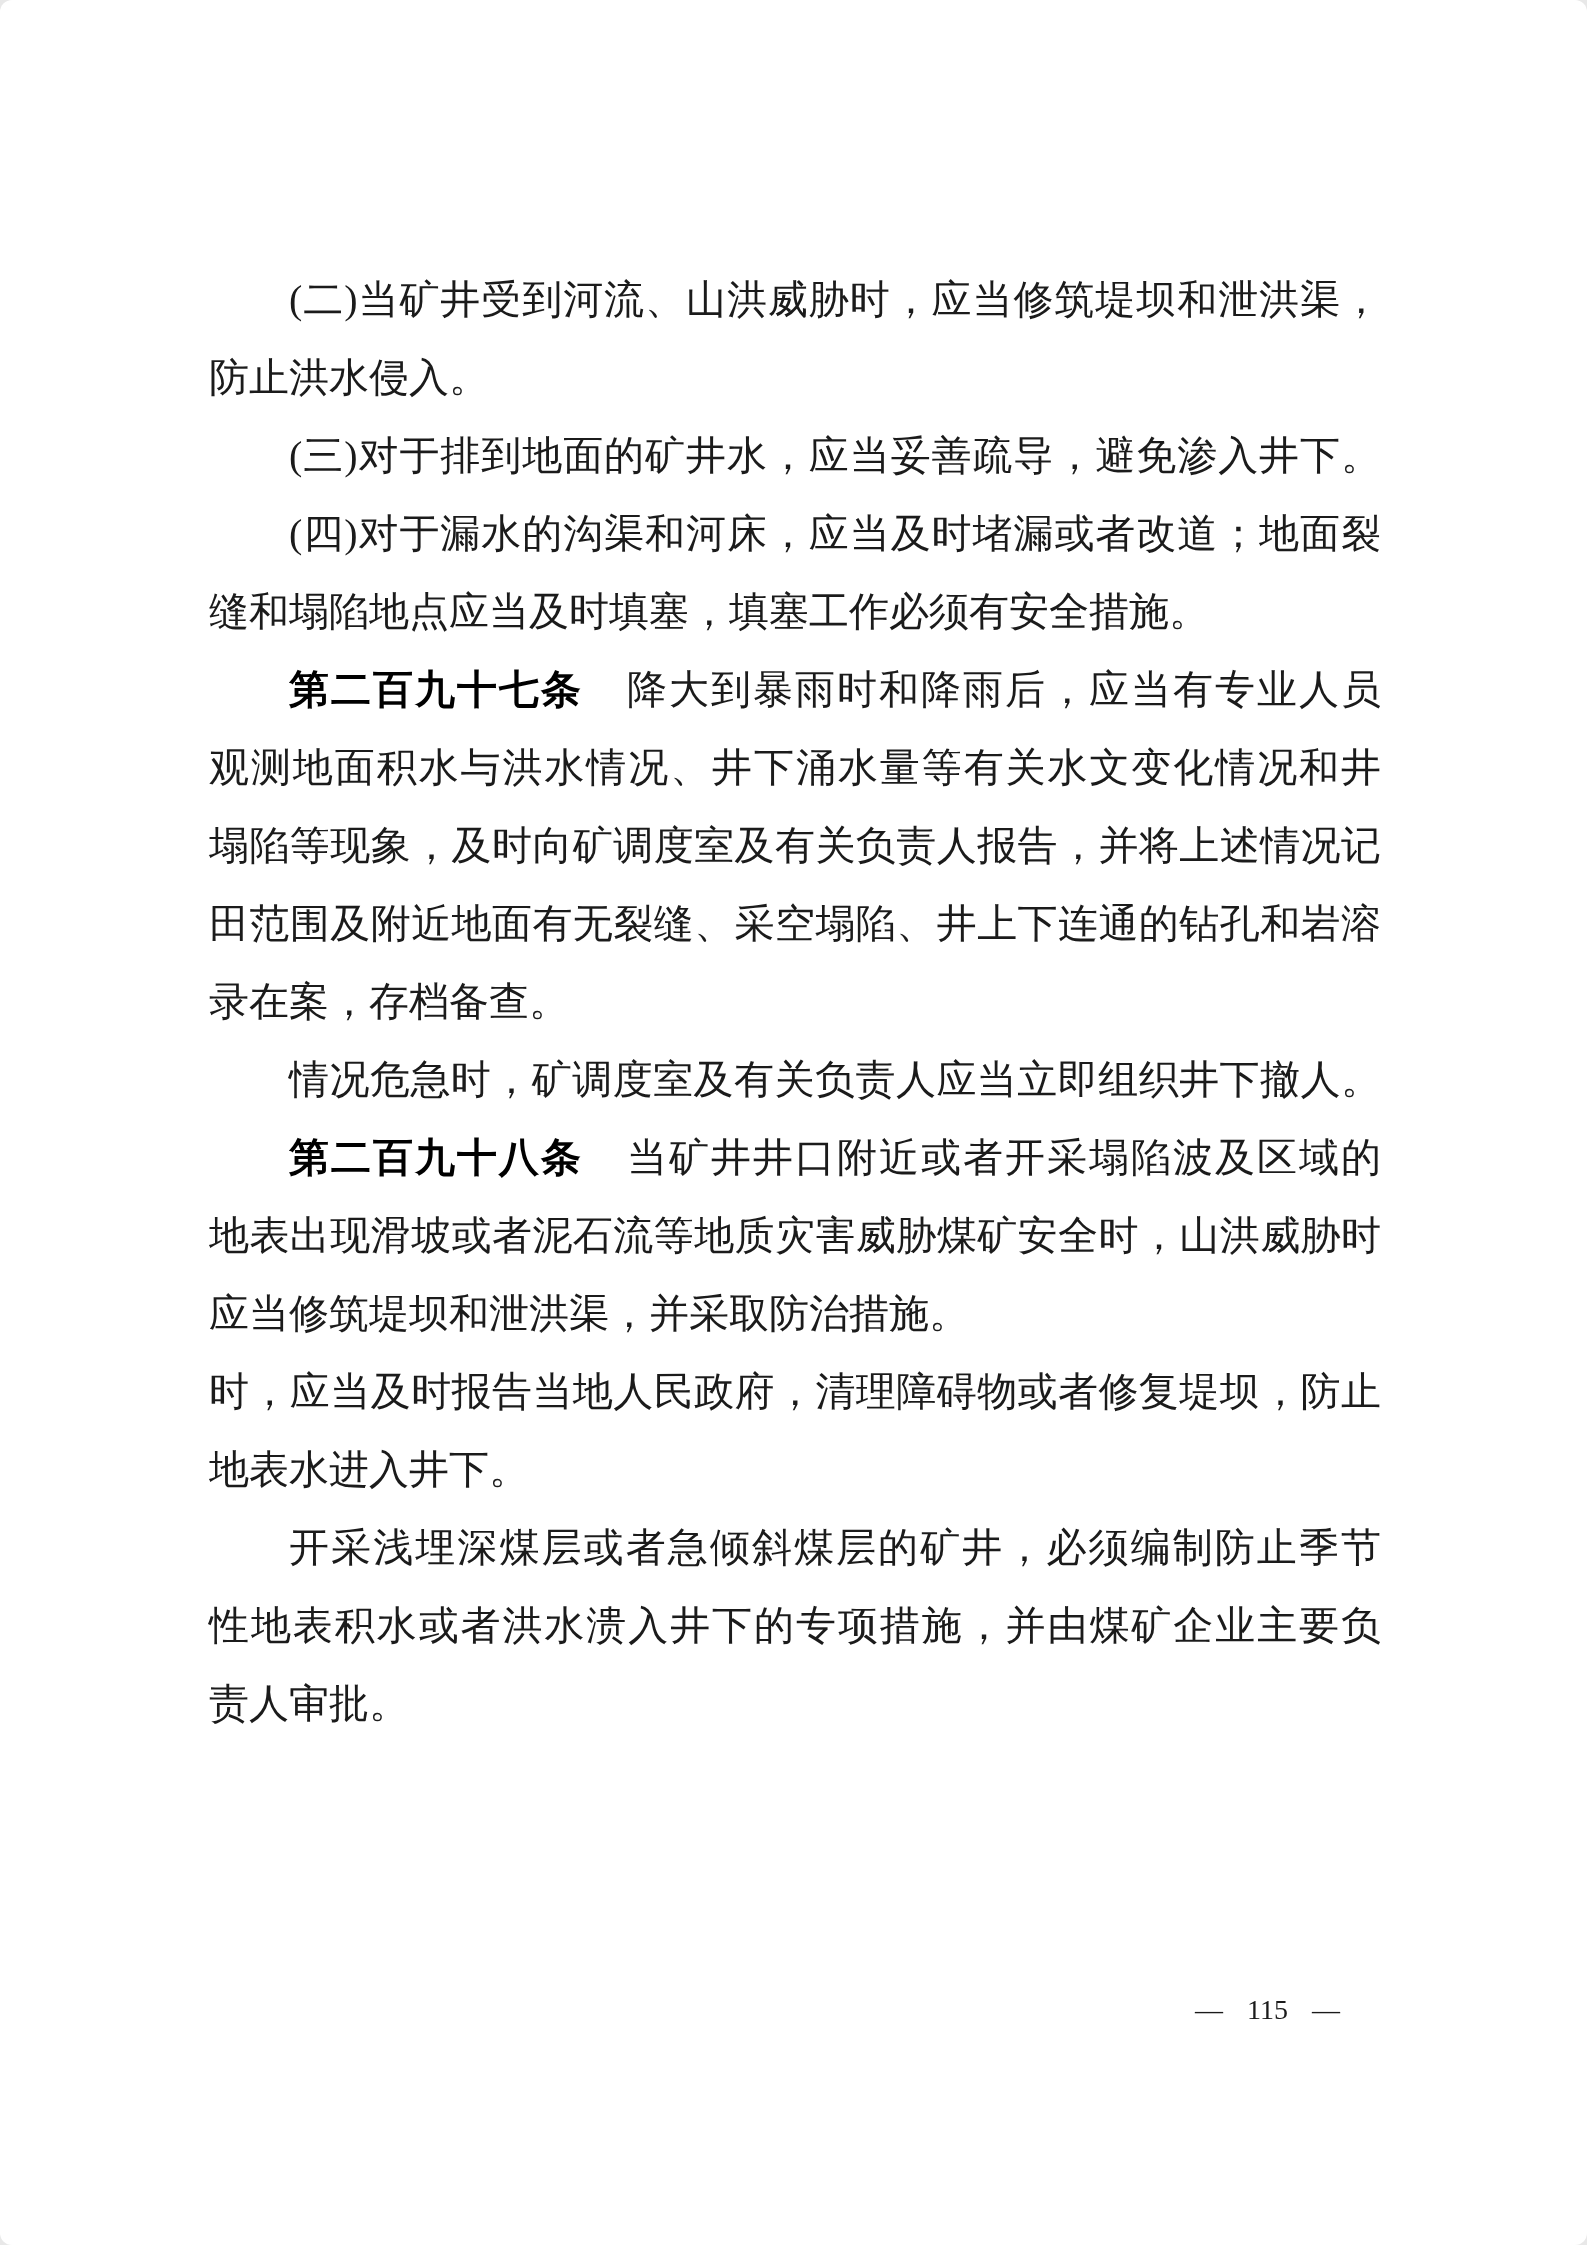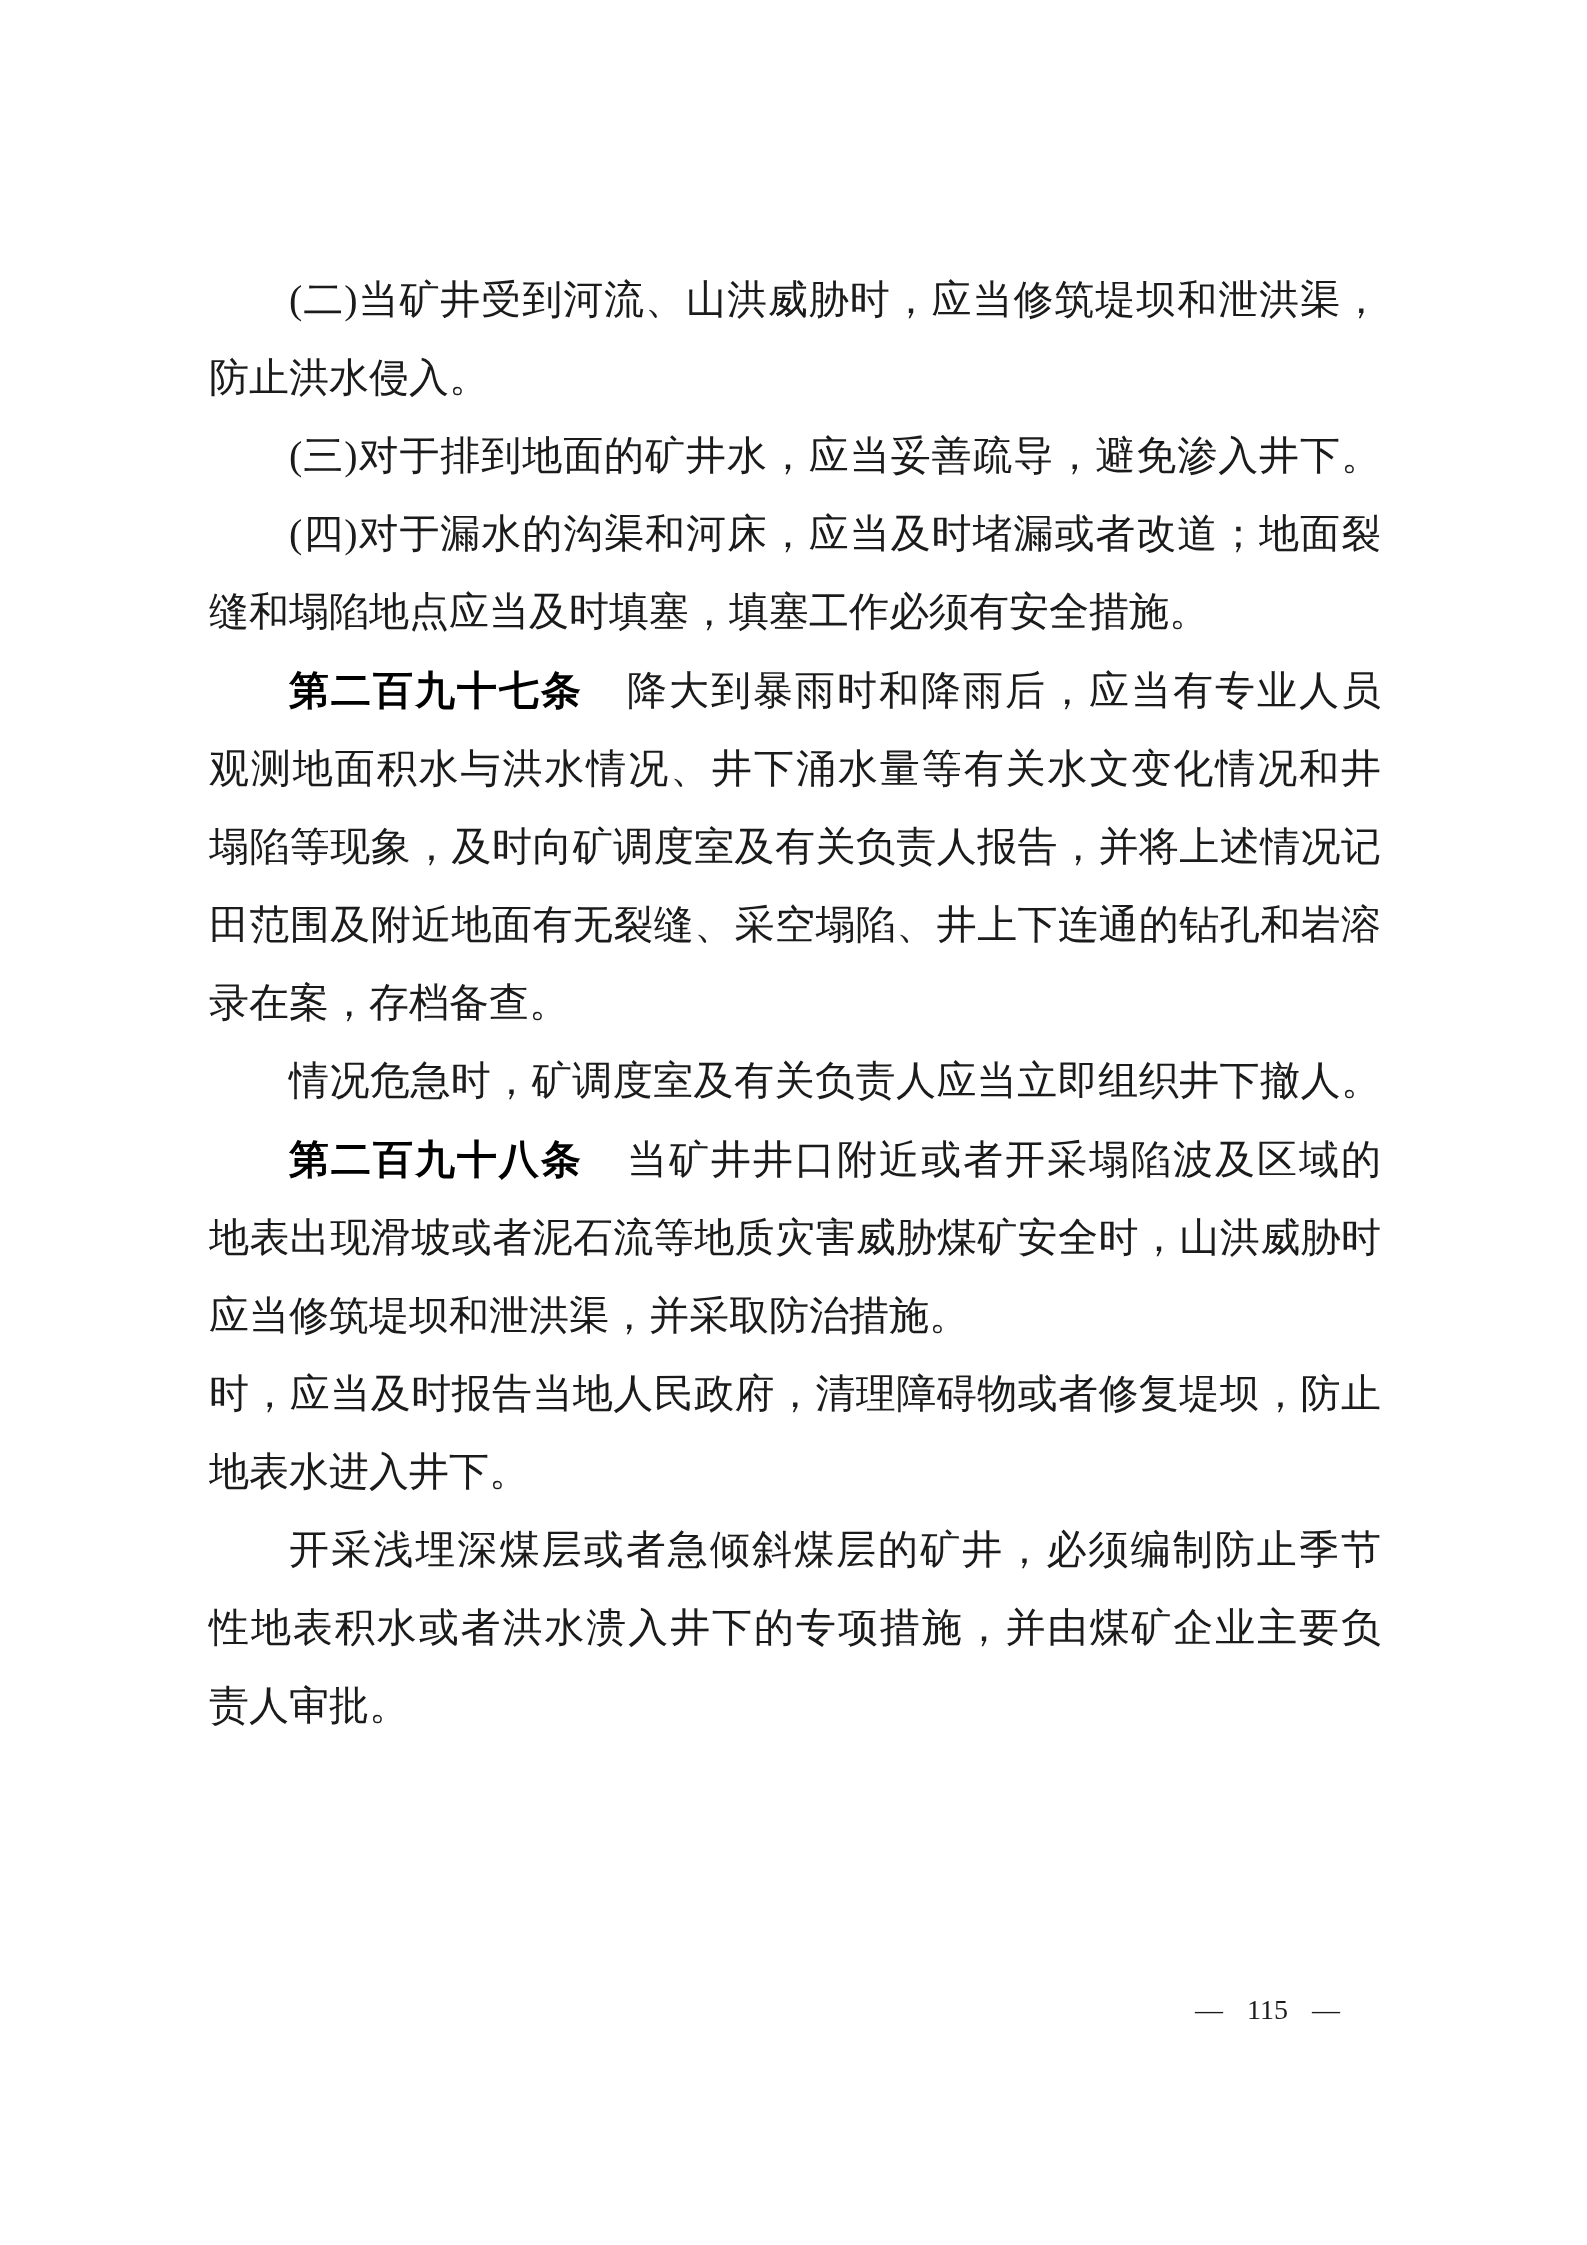--- a/index.html
+++ b/index.html
@@ -3,37 +3,38 @@
 <meta charset="utf-8">
 <style>
   html, body { margin: 0; padding: 0; background: #e8e8e8; }
   .page {
     position: relative;
     width: 1587px;
     height: 2245px;
     background: #ffffff;
     overflow: hidden;
     font-family: "Liberation Serif", "DejaVu Serif", serif;
+    border-radius: 12px;
   }
   .content {
     position: absolute;
     left: 209px;
     top: 261px;
     width: 1172px;
     font-size: 40px;
     line-height: 78px;
     color: #1b1b1b;
     font-family: "Liberation Serif", "DejaVu Serif", serif;
   }
   .para { margin: 0; padding: 0; }
   .line { display: block; white-space: normal; }
   .full { text-align: justify; text-align-last: justify; }
   .indent { text-indent: 2em; }
   .art-num {
-    font-family: Liberation Sans, sans-serif;
+    font-family: Liberation Serif, serif;
     font-weight: 700;
     color: #000000;
     margin-right: 1.1em;
   }
   .footer {
     position: absolute;
     top: 1994px;
     right: 247px;
     font-size: 28px;
     color: #1b1b1b;

